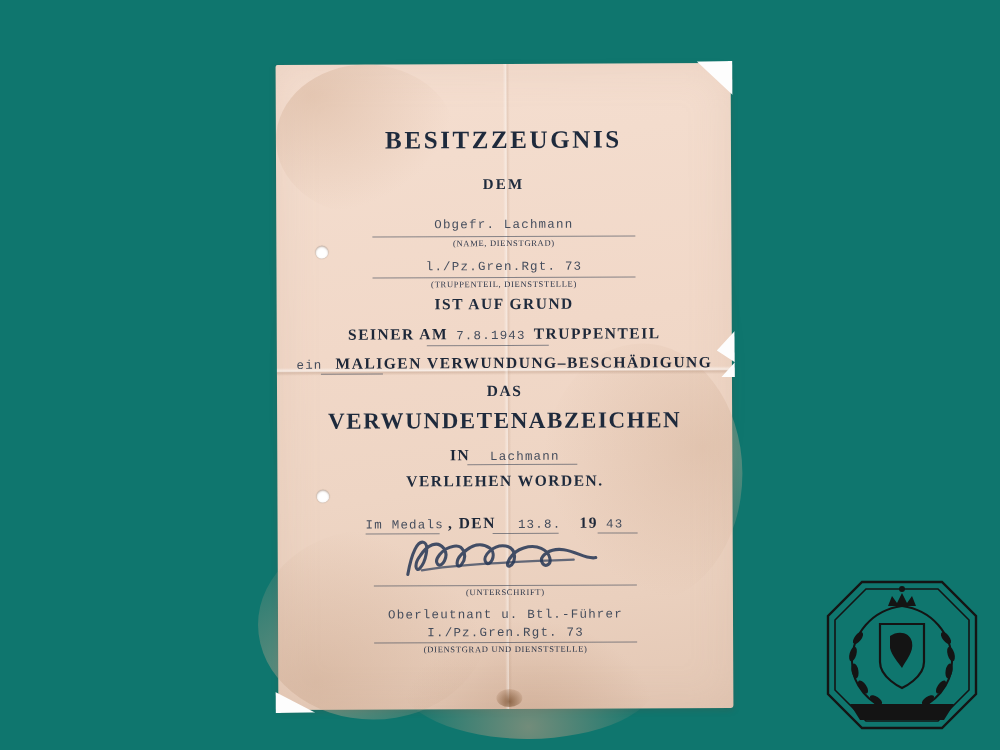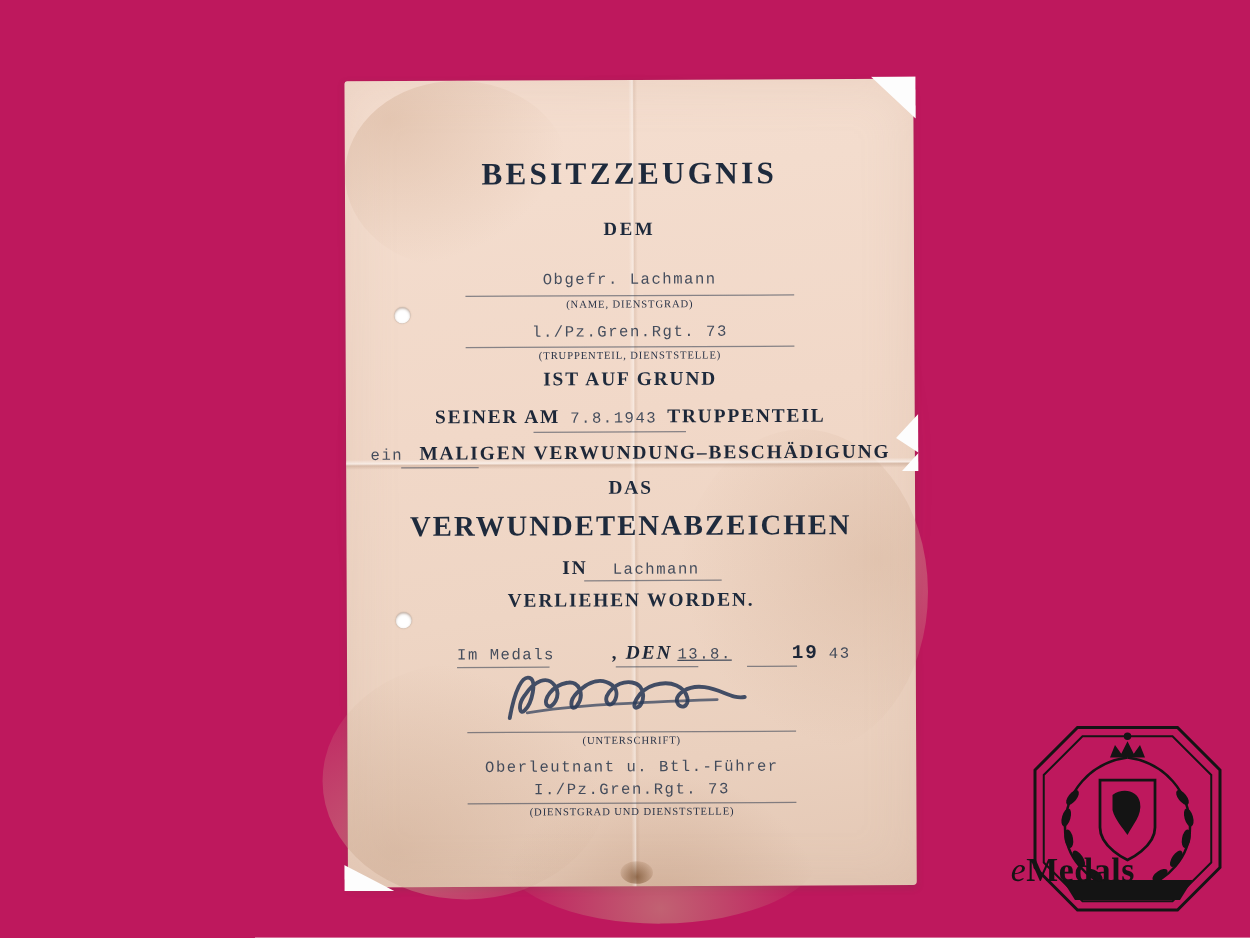--- a/index.html
+++ b/index.html
@@ -12,21 +12,21 @@
     background: #ffffff;
     font-family: "Liberation Serif", serif;
     overflow: hidden;
     position: relative;
   }
 
   
   #scene {
     position: absolute;
     inset: 0;
-    background: #be185d;
+    background: #0f766e;
   }
 
   #doc-shadow {
     position: absolute;
     left: 272px;
     top: 62px;
     width: 470px;
     height: 652px;
     background: radial-gradient(ellipse at 50% 50%, rgba(120,110,100,0.22), rgba(120,110,100,0.0) 72%);
     filter: blur(6px);
@@ -275,23 +275,23 @@
       <div class="field-row" style="top:382px;">
         <span class="bodyline">IN</span>
         <span class="tw" style="margin-left:16px;">Lachmann</span>
       </div>
       <div class="rule" style="left:190px; width:110px; top:400px;"></div>
 
       <div class="ln bodyline" style="top:408px;">VERLIEHEN WORDEN.</div>
 
       <div class="field-row" style="top:450px; text-align:left; padding-left:88px;">
         <span class="tw">Im Medals</span>
-        <span class="bodyline" style="margin-left:42px;font-style:italic;">, DEN</span>
-        <span class="tw" style="text-decoration:underline;">13.8.</span>
-        <span class="bodyline" style="margin-left:44px;font-family:Liberation Mono, monospace;">19</span>
+        <span class="bodyline" style="">, DEN</span>
+        <span class="tw" style="margin-left:18px;">13.8.</span>
+        <span class="bodyline" style="margin-left:14px;">19</span>
         <span class="tw" style="margin-left:4px;">43</span>
       </div>
       <div class="rule" style="left:88px; width:74px; top:469px;"></div>
       <div class="rule" style="left:215px; width:66px; top:469px;"></div>
       <div class="rule" style="left:320px; width:40px; top:469px;"></div>
 
       <svg id="sig" viewBox="0 0 230 46">
         <path d="M10 40 C14 18, 20 6, 26 8 C32 10, 28 28, 22 34 C18 38, 16 30, 22 22
                  C30 10, 40 6, 46 14 C52 22, 44 34, 40 30 C36 26, 44 14, 56 12
                  C66 10, 70 22, 64 30 C60 36, 56 28, 64 20 C74 10, 84 8, 92 14
@@ -344,17 +344,14 @@
       <path d="M66 30 L70 20 L75 27 L80 17 L85 27 L90 20 L94 30 Z"></path>
       <circle cx="80" cy="13" r="3"></circle>
     </g>
 
     <path d="M58 48 L102 48 L102 86 C102 102, 80 112, 80 112 C80 112, 58 102, 58 86 Z" fill="none" stroke="#141414" stroke-width="2.2"></path>
     <path d="M68 60 C76 54, 88 56, 90 66 C92 76, 84 84, 80 92 C76 86, 70 80, 68 72 Z" fill="#141414"></path>
 
     <path d="M28 128 L132 128 L122 144 L38 144 Z" fill="#141414"></path>
   </svg>
 
-  <div id="wm-text">
-    <span class="e">e</span><span class="m">Medals</span>
-  </div>
 
 </div>
 
 </body></html>

